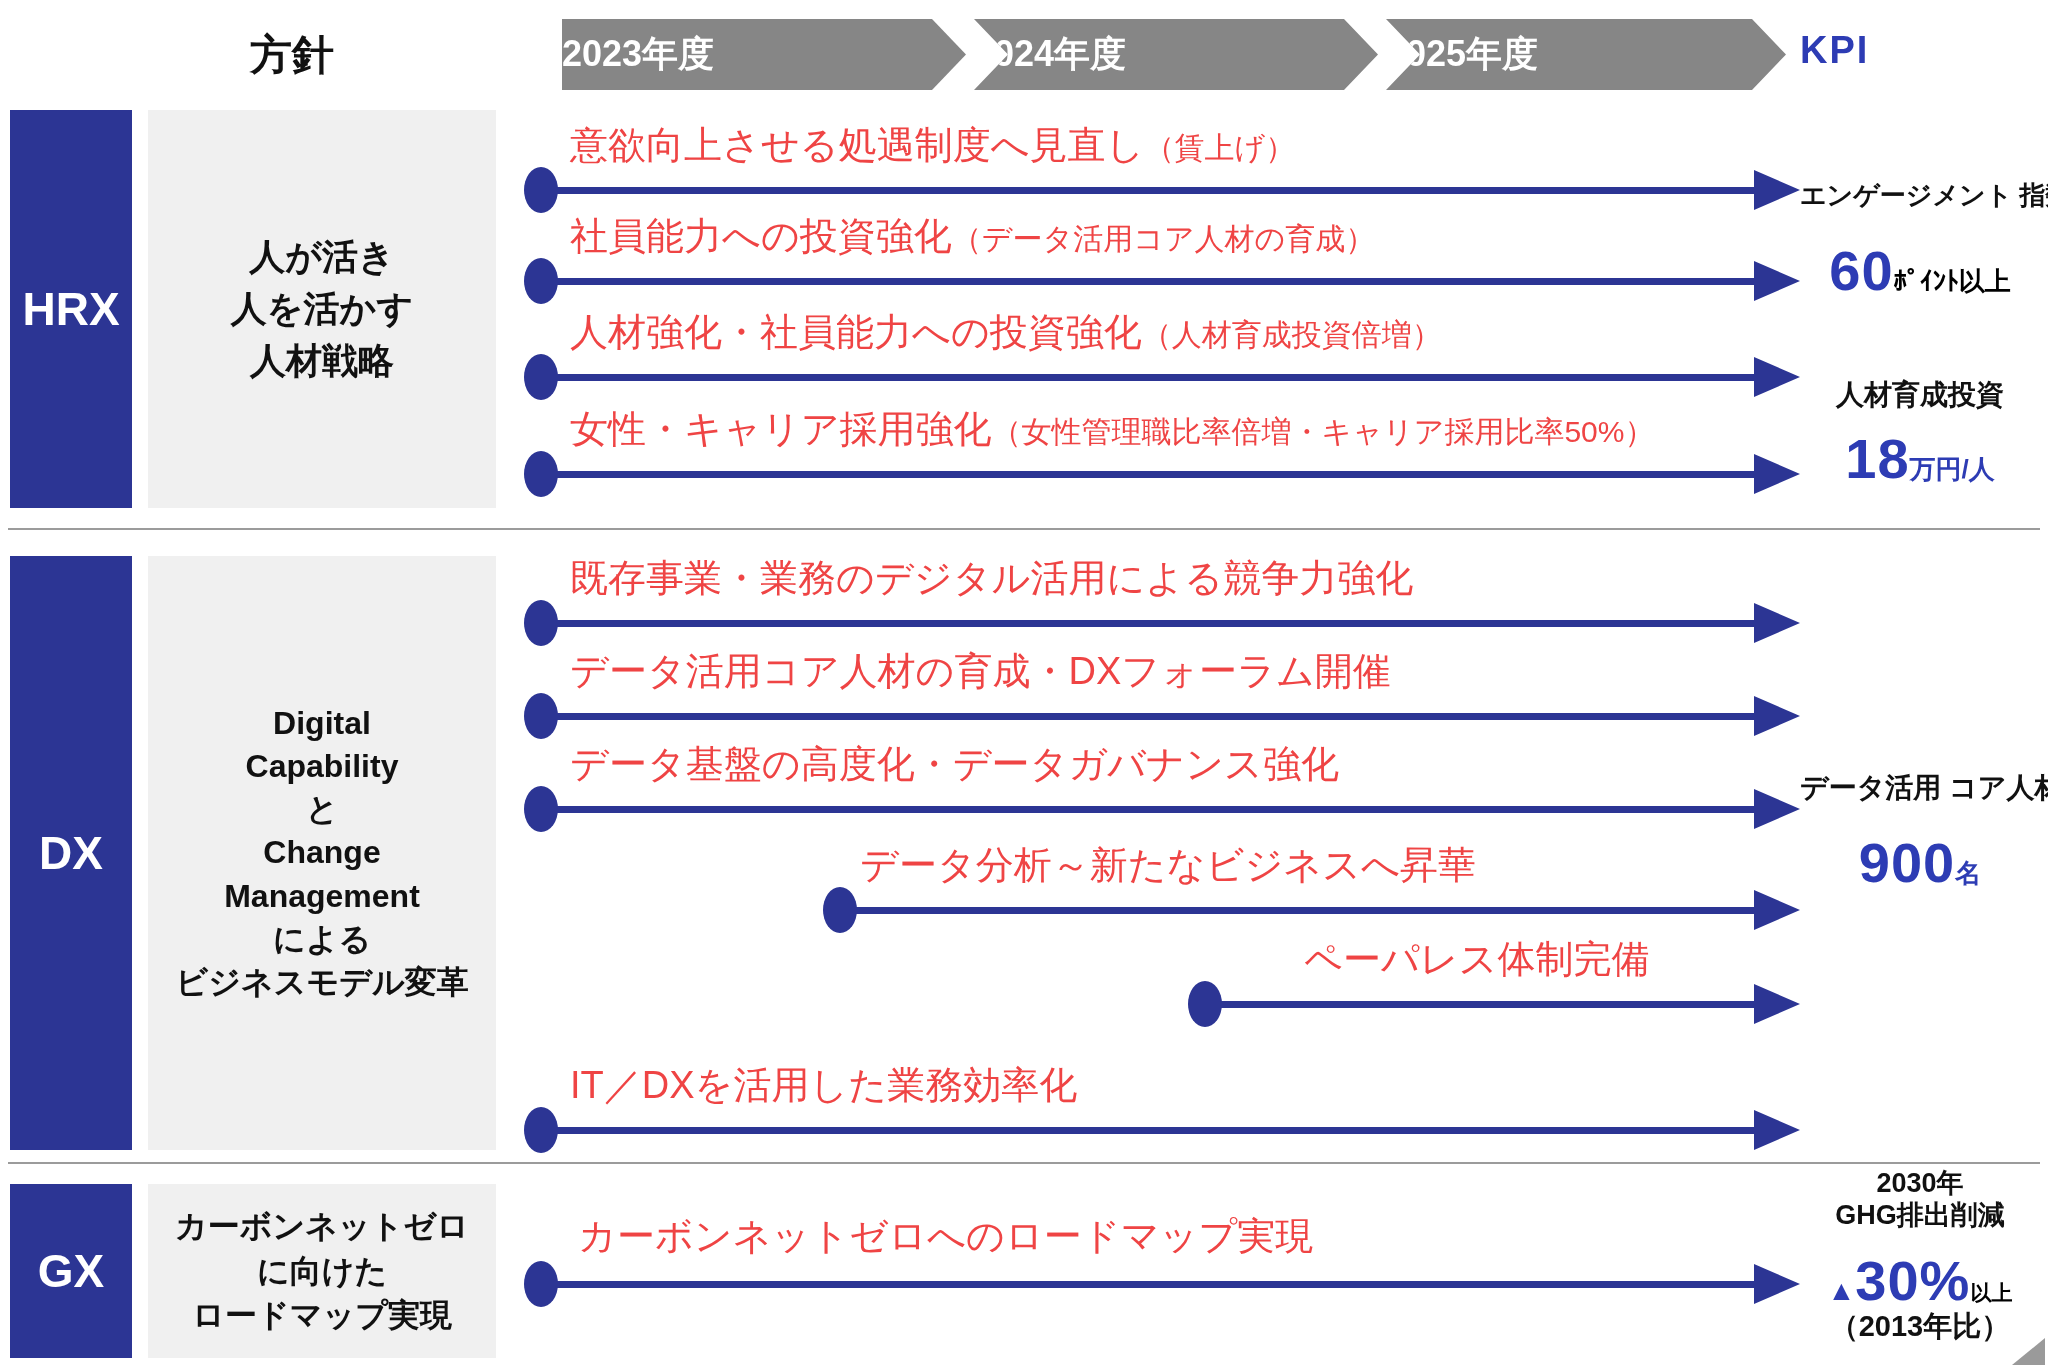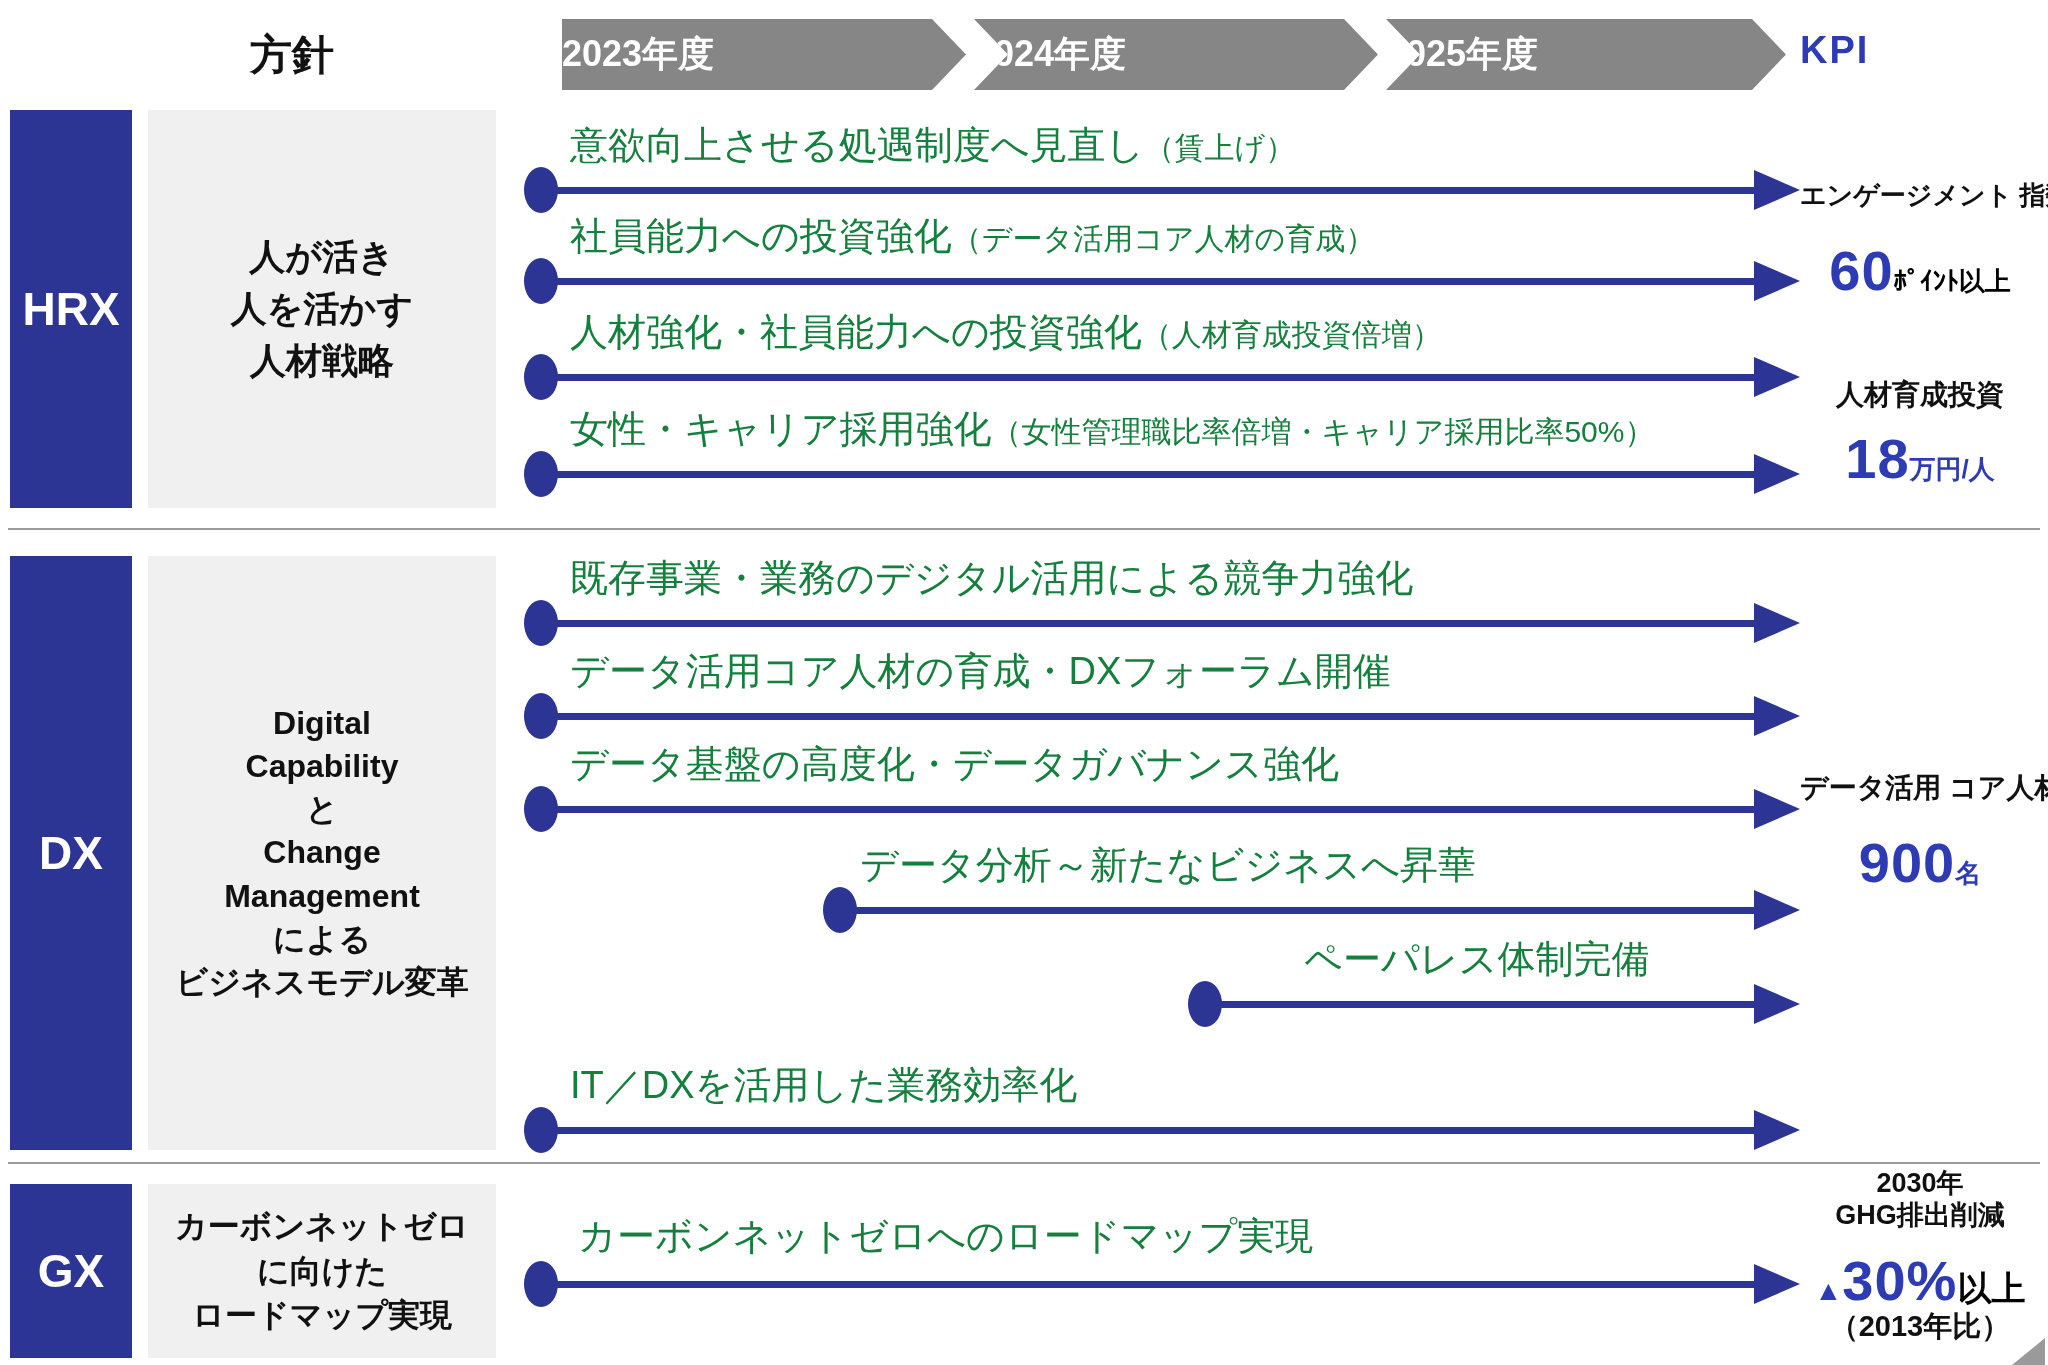--- a/index.html
+++ b/index.html
@@ -26,32 +26,32 @@
               display:flex;align-items:center;justify-content:center;}
   
   .divider{left:8px;width:2032px;height:2px;background:var(--divider);}
   
   .arrow{position:absolute;display:flex;align-items:center;height:46px;transform:translateY(-50%);}
   .arrow .dot{width:34px;height:46px;background:var(--navy);border-radius:50%;flex:none;}
   .arrow .shaft{flex:1;height:7px;background:var(--navy);margin-left:-8px;}
   .arrow .head{flex:none;width:0;height:0;border-top:20px solid transparent;
                border-bottom:20px solid transparent;border-left:46px solid var(--navy);}
   
-  .rowlabel{position:absolute;transform:translateY(-50%);white-space:nowrap;font-size:38px;color:#15803d;}
+  .rowlabel{position:absolute;transform:translateY(-50%);white-space:nowrap;font-size:38px;color:#ef4444;}
   .rowlabel .note{font-size:30px;}
   
   .kpi{position:absolute;left:1800px;width:240px;transform:translateY(-50%);text-align:center;white-space:nowrap;}
   .kpi-label{font-size:26px;font-weight:bold;line-height:1.35;}
   .kpi-big{font-size:56px;font-weight:800;color:var(--accent);letter-spacing:1px;}
   .kpi-unit-dark{font-size:26px;font-weight:bold;color:#000;}
   .kpi-unit-blue{font-size:26px;font-weight:bold;color:var(--accent);}
   .gx-year{font-size:27px;font-weight:bold;}
   .gx-ghg{font-size:27px;font-weight:bold;}
   .gx-mark{font-size:28px;font-weight:800;color:var(--accent);}
-  .gx-suffix{font-size:34px;font-weight:bold;color:#000;}
+  .gx-suffix{font-size:21px;font-weight:bold;color:#000;}
   .gx-basis{font-size:29px;font-weight:600;}
   
   .corner-tri{left:2012px;top:1338px;width:0;height:0;border-bottom:27px solid var(--tri);border-left:33px solid transparent;}
 </style>
 </head>
 <body>
 
 <div class="abs policy-head">方針</div>
 
 <div class="abs chev first" style="left:562px;width:404px;">

